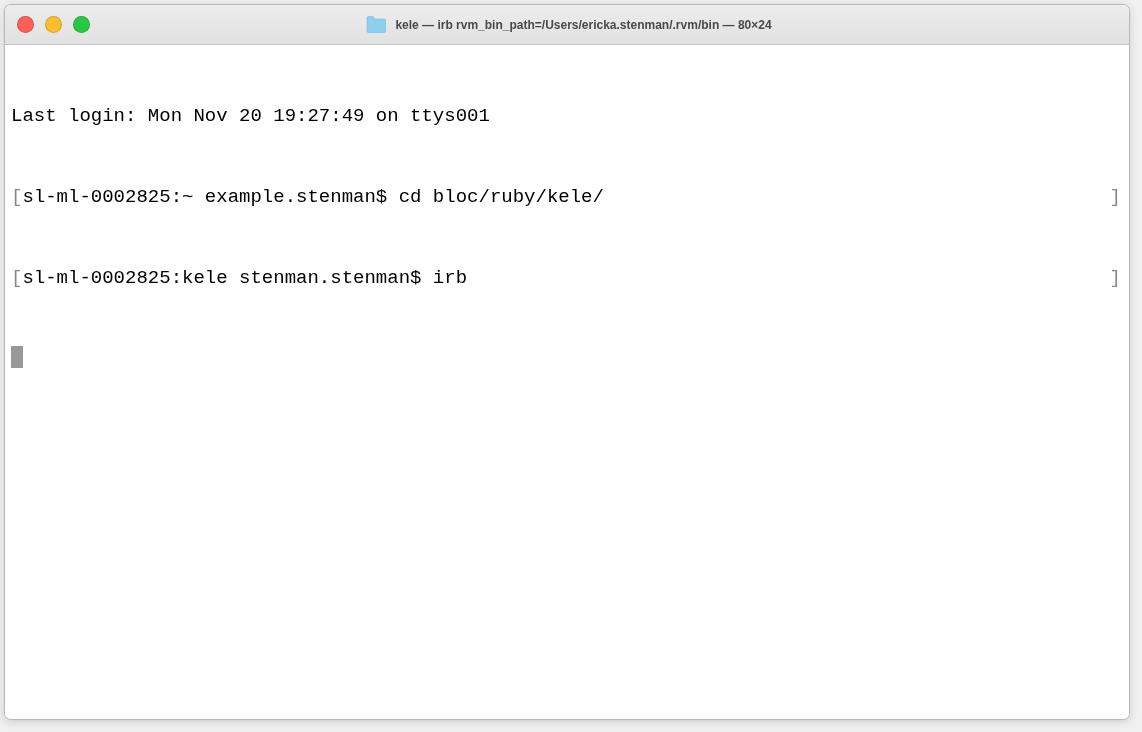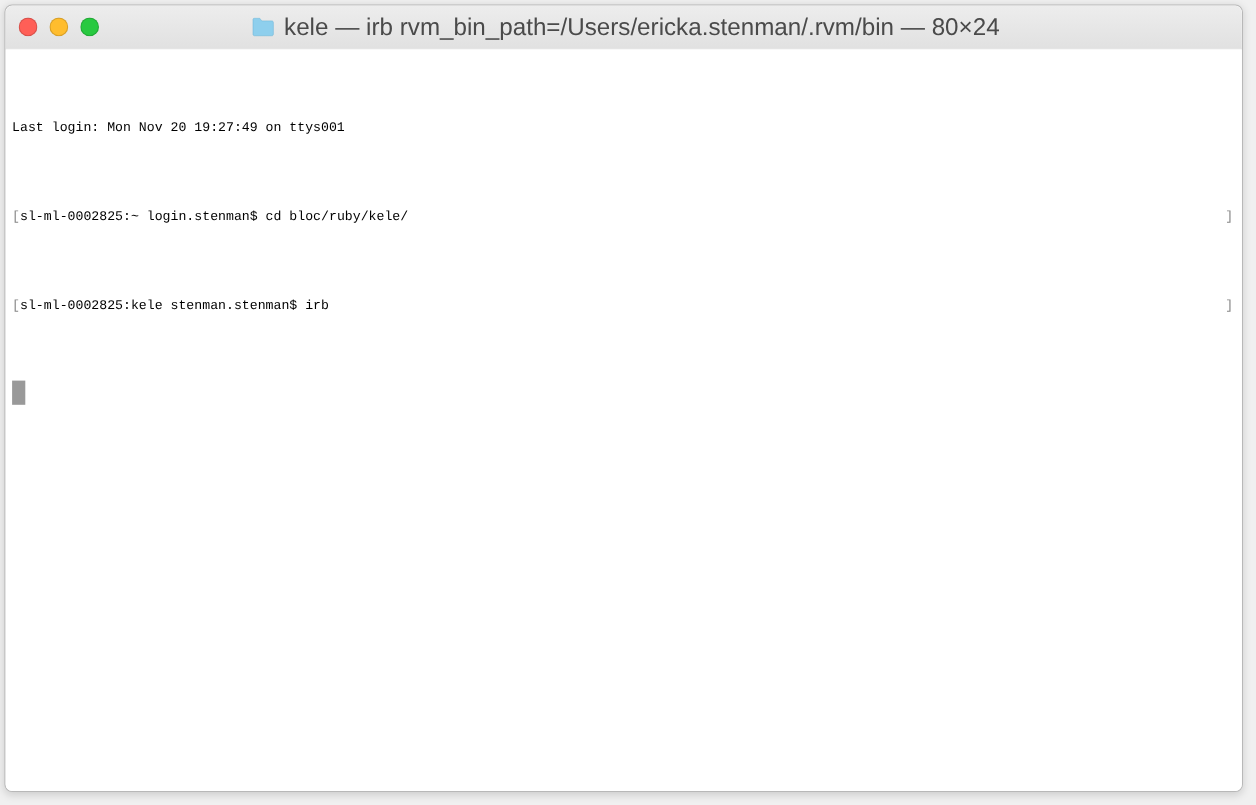--- a/index.html
+++ b/index.html
@@ -57,31 +57,31 @@
       justify-content: center;
       gap: 8px;
       margin-left: -70px;
     }
     .folder-icon {
       width: 22px;
       height: 18px;
       flex-shrink: 0;
     }
     .window-title {
-      font-size: 22px;
+      font-size: 12px;
       color: #4a4a4a;
-      font-weight: 400;
+      font-weight: 700;
       white-space: nowrap;
     }
     .terminal-body {
       flex: 1;
       background: #ffffff;
       padding: 4px 6px;
       font-family: "Menlo", "Monaco", "Courier New", monospace;
-      font-size: 12px;
+      font-size: 19px;
       line-height: 27px;
       color: #000000;
       overflow: hidden;
       white-space: pre;
       position: relative;
     }
     .line {
       display: block;
       position: relative;
     }
@@ -114,17 +114,17 @@
     </div>
     <div class="title-content">
       <svg class="folder-icon" viewBox="0 0 22 18">
         <path d="M2 2 C2 1 2.5 0.5 3.5 0.5 L8 0.5 L10 3 L19 3 C20 3 20.5 3.5 20.5 4.5 L20.5 15 C20.5 16 20 16.5 19 16.5 L3.5 16.5 C2.5 16.5 2 16 2 15 Z" fill="#8ecfed" stroke="#6ab5d9" stroke-width="0.5"></path>
       </svg>
       <span class="window-title">kele — irb rvm_bin_path=/Users/ericka.stenman/.rvm/bin — 80×24</span>
     </div>
   </div>
   <div class="terminal-body">
     <span class="line"><span>Last login: Mon Nov 20 19:27:49 on ttys001</span></span>
-    <span class="line"><span class="dim">[</span><span>sl-ml-0002825:~ login.stenman$ cd bloc/ruby/kele/</span><span class="right-bracket dim">]</span></span>
+    <span class="line"><span class="dim">[</span><span>sl-ml-0002825:~ example.stenman$ cd bloc/ruby/kele/</span><span class="right-bracket dim">]</span></span>
     <span class="line"><span class="dim">[</span><span>sl-ml-0002825:kele stenman.stenman$ irb</span><span class="right-bracket dim">]</span></span>
     <span class="line"><span class="cursor-block"></span></span>
   </div>
 </div>
 
 </body></html>

